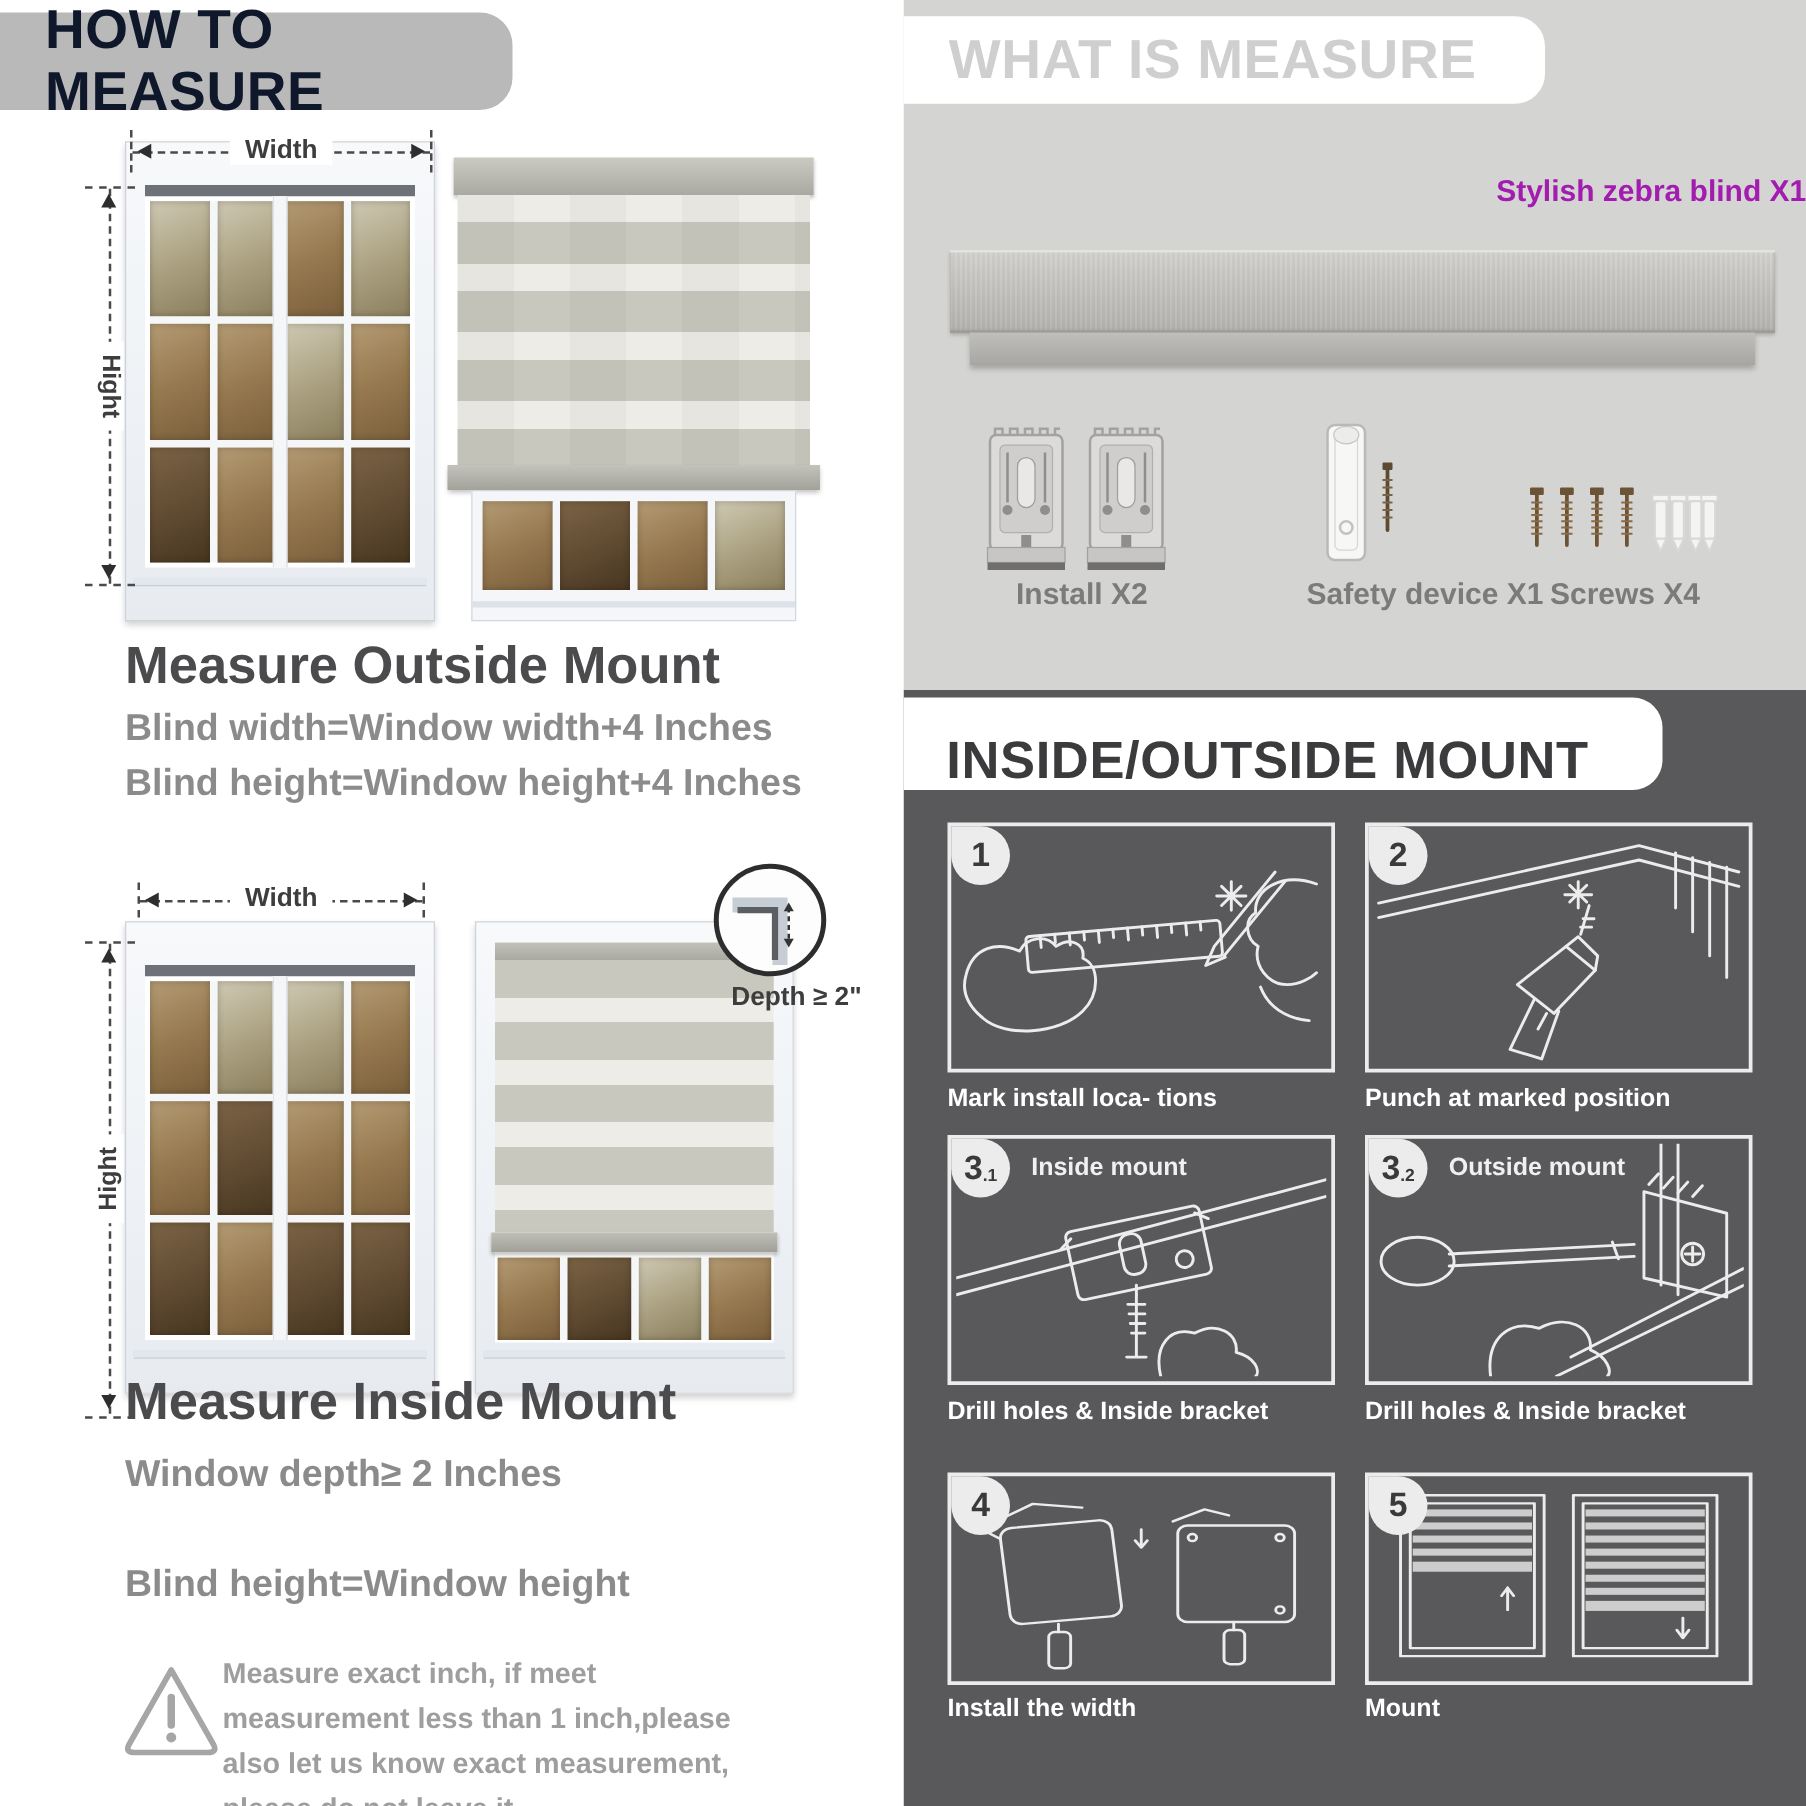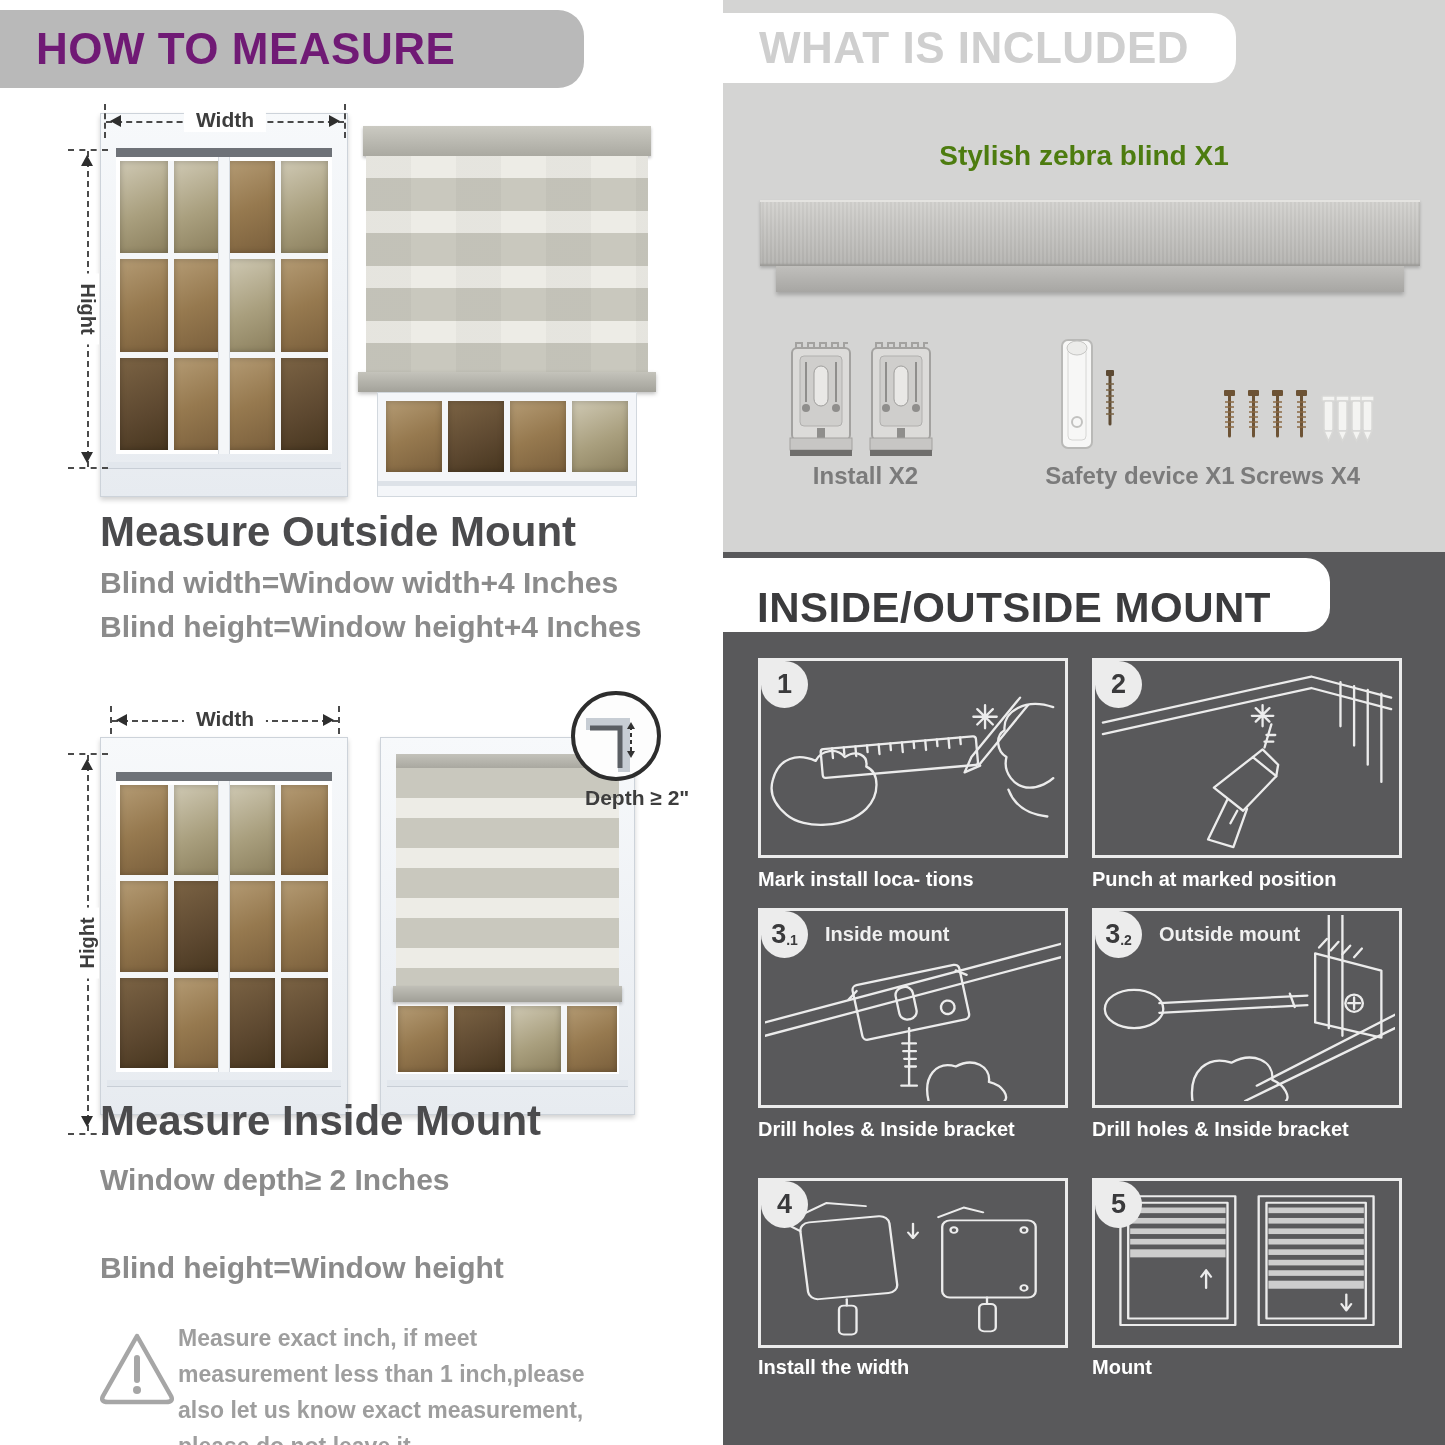--- a/index.html
+++ b/index.html
@@ -1,22 +1,22 @@
 <!DOCTYPE html>
 <html><head>
 <meta charset="utf-8">
 <style>
   html,body{margin:0;padding:0;width:1445px;height:1445px;overflow:hidden;
     font-family:"Liberation Sans",sans-serif;background:#ffffff;}
   #root{position:relative;width:1445px;height:1445px;}
 
   
   .banner{position:absolute;display:flex;align-items:center;font-weight:bold;letter-spacing:.5px;}
-  .banner-left{left:0;top:10px;width:584px;height:78px;background:#b9b9b9;border-radius:0 26px 26px 0;
-    color:#701a75;font-size:44px;padding-left:36px;box-sizing:border-box;}
+  .banner-left{left:0;top:10px;width:410px;height:78px;background:#b9b9b9;border-radius:0 26px 26px 0;
+    color:#0f172a;font-size:44px;padding-left:36px;box-sizing:border-box;}
   .banner-included{left:723px;top:13px;width:513px;height:70px;background:#ffffff;border-radius:0 24px 24px 0;
     color:#cfcfcf;font-size:44px;padding-left:36px;box-sizing:border-box;}
   .banner-mount{left:723px;top:558px;width:607px;height:74px;background:#ffffff;border-radius:0 24px 24px 0;
     color:#3b3b3d;font-size:42px;padding-left:34px;box-sizing:border-box;align-items:flex-end;}
 
   
   .right-top{position:absolute;left:723px;top:0;width:722px;height:552px;background:#d4d4d3;}
   .right-bottom{position:absolute;left:723px;top:552px;width:722px;height:893px;background:#59595b;}
 
   
@@ -74,22 +74,22 @@
   .v-label.flip{transform:translateY(-50%) rotate(180deg);}
   .guide-v{position:absolute;width:0;border-left:2px dashed #4a4a4a;height:34px;}
   .guide-h{position:absolute;height:0;border-top:2px dashed #4a4a4a;width:40px;}
 
   
   .sec-title{position:absolute;font-size:42px;font-weight:bold;color:#4b4b4d;white-space:nowrap;}
   .sec-line{position:absolute;font-size:30px;font-weight:bold;color:#8b8b8b;white-space:nowrap;}
   .depth-label{position:absolute;font-size:21px;font-weight:bold;color:#3d3d3d;white-space:nowrap;}
   .warn-text{position:absolute;left:178px;top:1320px;width:452px;font-size:23px;line-height:36px;
     font-weight:bold;color:#9e9e9e;}
-  .blind-label{position:absolute;left:723px;top:140px;width:722px;text-align:center;
-    font-size:28px;font-weight:bold;color:#4d7c0f;}
+  .blind-label{position:absolute;left:723px;top:140px;width:722px;text-align:right;
+    font-size:24px;font-weight:bold;color:#a21caf;}
   .item-label{position:absolute;text-align:center;font-size:24px;font-weight:bold;color:#7b7b7b;}
 
   
   .cassette-bar{position:absolute;left:760px;top:200px;width:660px;height:66px;
     background:linear-gradient(180deg,#d2d1ce 0%,#c3c2bf 45%,#b2b1ae 100%),
       repeating-linear-gradient(90deg,rgba(255,255,255,.07) 0 2px,rgba(0,0,0,.02) 2px 4px);
     background-blend-mode:overlay;box-shadow:inset 0 2px 0 #e4e3e0,inset 0 -2px 2px #9c9b98,0 2px 3px rgba(0,0,0,.2);}
   .cassette-lip{position:absolute;left:776px;top:266px;width:628px;height:26px;
     background:linear-gradient(180deg,#c0bfbc,#a7a6a3);box-shadow:0 3px 4px rgba(0,0,0,.22);}
 
@@ -247,21 +247,21 @@
   <div class="sec-line" style="left:100px;top:1251px">Blind height=Window height</div>
 
   <svg style="position:absolute;left:95px;top:1328px" width="84" height="78" viewBox="0 0 84 78">
     <path d="M42,8 L76,68 Q79,74 71,74 H13 Q5,74 8,68 Z" fill="none" stroke="#a6a6a6" stroke-width="4.5" stroke-linejoin="round"></path>
     <path d="M42,30 V52" stroke="#a6a6a6" stroke-width="6" stroke-linecap="round" fill="none"></path>
     <circle cx="42" cy="62" r="4" fill="#a6a6a6"></circle>
   </svg>
   <div class="warn-text">Measure exact inch, if meet measurement less than 1 inch,please also let us know exact measurement, please do not leave it</div>
 
   <div class="banner banner-included">
-    <span>WHAT IS INCLUDED</span>
+    <span>WHAT IS MEASURE</span>
   </div>
 
   <div class="blind-label">Stylish zebra blind X1</div>
 
   <div class="cassette-bar"></div>
   <div class="cassette-lip"></div>
 
   <svg style="position:absolute;left:788px;top:340px" width="66" height="118" viewBox="0 0 66 118">
     <rect x="4" y="8" width="58" height="92" rx="5" fill="#dcdbd9" stroke="#a3a2a0" stroke-width="2"></rect>
     <path d="M8,8 V3 H14 V8 M20,8 V3 H26 V8 M32,8 V3 H38 V8 M44,8 V3 H50 V8 M56,8 V3 H60" fill="none" stroke="#a3a2a0" stroke-width="2"></path>

